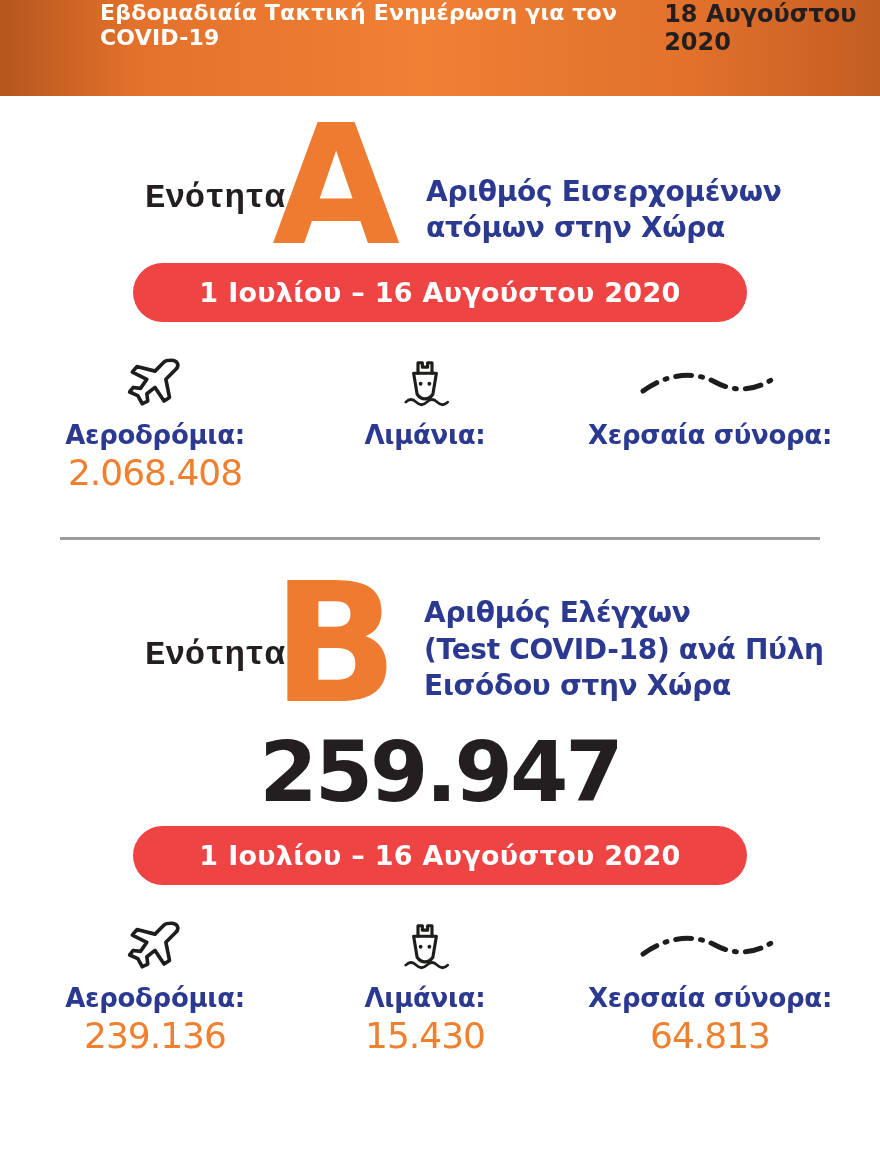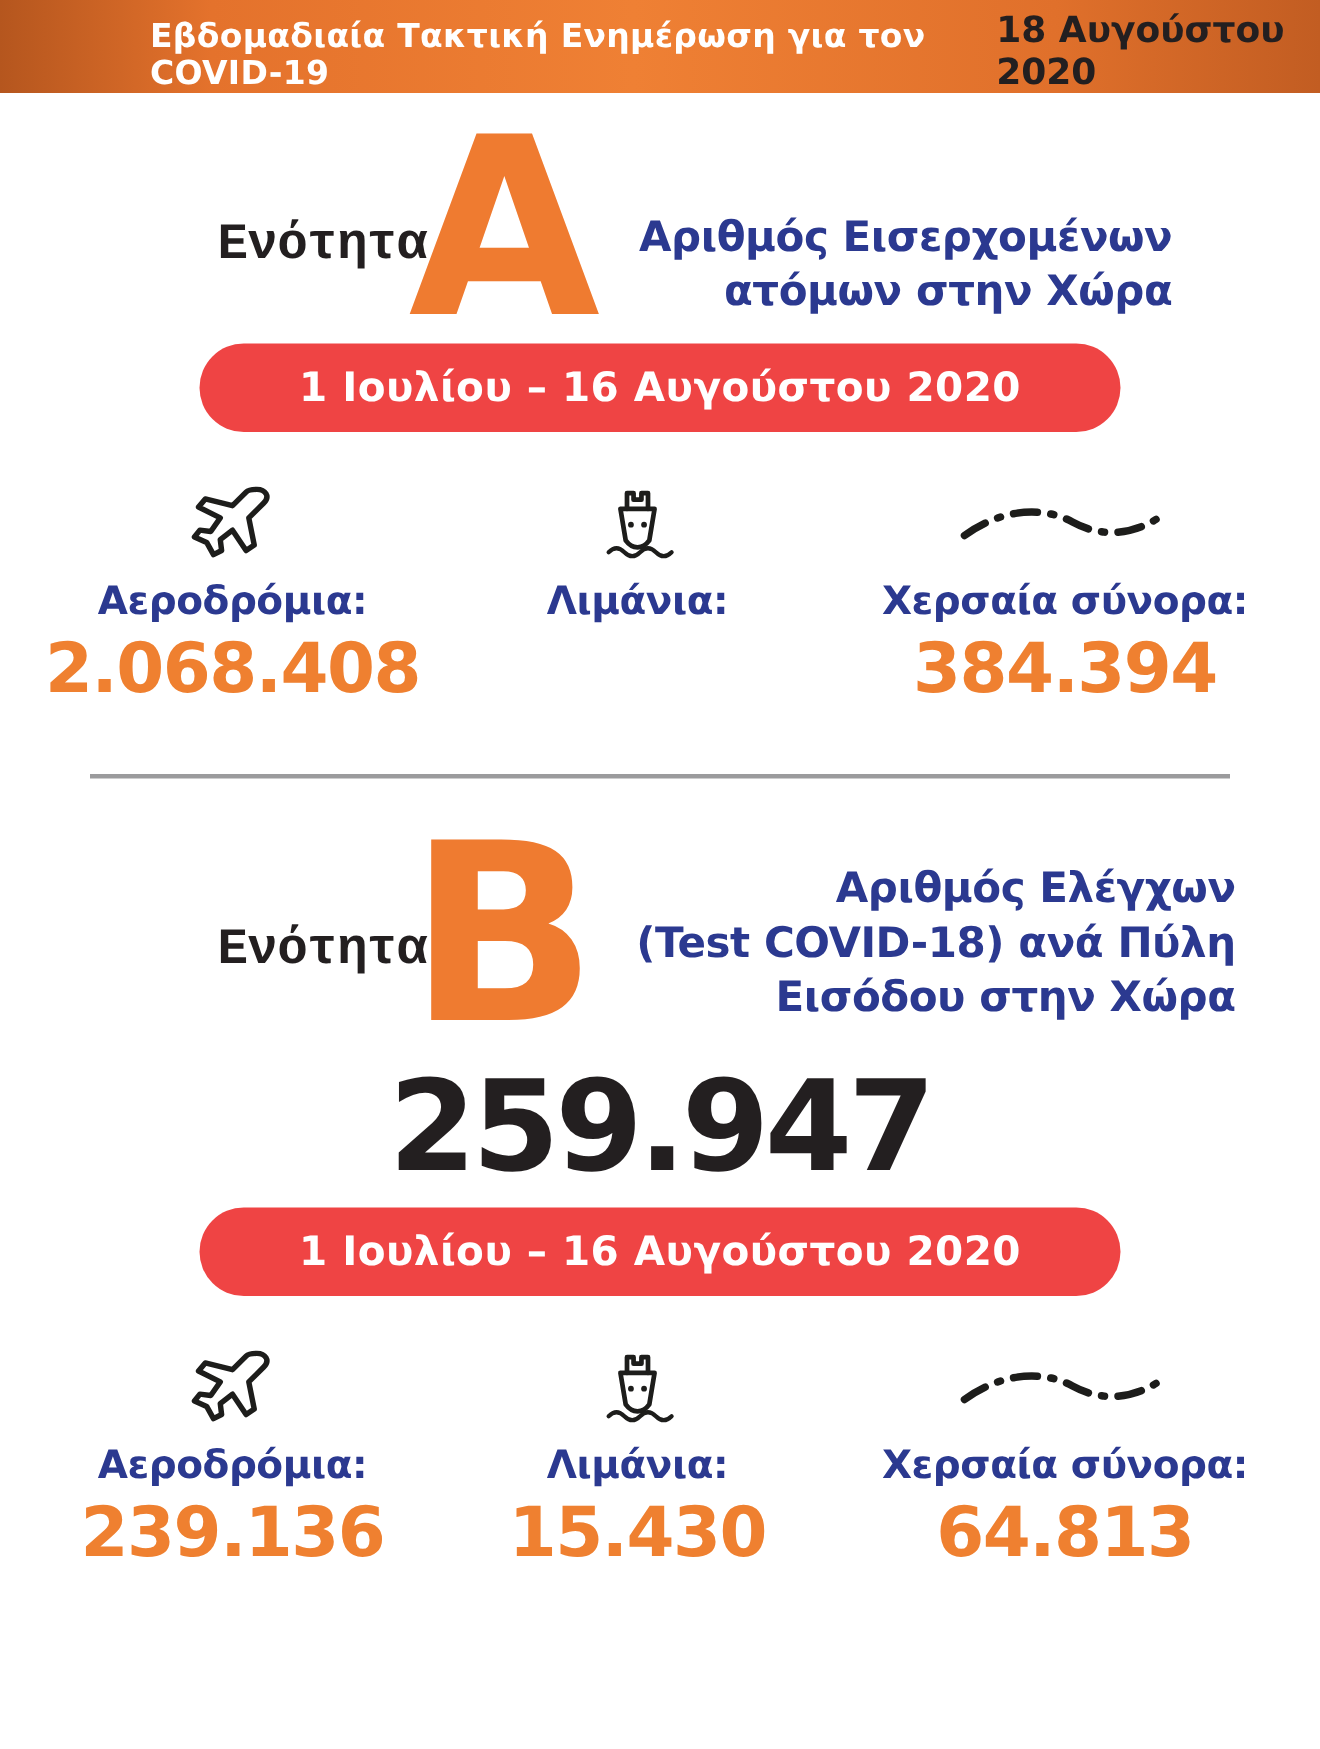--- a/index.html
+++ b/index.html
@@ -4,23 +4,23 @@
 <style>
   * { box-sizing: border-box; }
   html, body { margin: 0; padding: 0; }
   body {
     width: 880px; height: 1166px; background: #ffffff; overflow: hidden;
     font-family: "DejaVu Sans", "Liberation Sans", sans-serif;
   }
 
   
   .header {
-    height: 62px; width: 100%;
+    height: 96px; width: 100%;
     background: linear-gradient(90deg, #b5561e 0%, #e4722c 16%, #ef8034 48%, #e0702b 80%, #c25d22 100%);
-    display: flex; align-items: flex-end;
+    display: flex; align-items: flex-start;
   }
   .header-title {
     color: #ffffff; font-weight: bold; font-size: 22px;
     margin-left: 100px; letter-spacing: 0.2px;
   }
   .header-date {
     color: #231f20; font-weight: bold; font-size: 24px; margin-left: 44px;
   }
 
   
@@ -33,21 +33,21 @@
     font-size: 34px; font-weight: bold; color: #231f20;
     margin-bottom: 34px; position: relative; z-index: 2; letter-spacing: -0.5px; font-family: Liberation Mono, monospace;
   }
   .section-letter {
     font-size: 165px; font-weight: bold; color: #ef7b30;
     line-height: 0.78; margin-left: -12px; position: relative; z-index: 1;
   }
   .section-title {
     font-size: 28px; font-weight: bold; color: #2b3990;
     line-height: 1.3; margin-left: 26px; margin-bottom: 4px;
-    white-space: pre-line; letter-spacing: -0.3px; text-align: right;
+    white-space: pre-line; letter-spacing: -0.3px;
   }
 
   
   .total {
     text-align: center; font-size: 84px; font-weight: bold; color: #231f20;
     letter-spacing: -3px; line-height: 1; margin-top: 22px;
   }
   .pill {
     margin: 12px auto 0 auto; width: fit-content;
     background: #ef4444; color: #ffffff;
@@ -56,21 +56,21 @@
   }
 
   
   .breakdown {
     display: grid; grid-template-columns: 310px 230px 340px;
     margin-top: 28px;
   }
   .bd-col { display: flex; flex-direction: column; align-items: center; }
   .icon-box { height: 64px; display: flex; align-items: center; justify-content: center; }
   .bd-label { font-size: 26px; font-weight: bold; color: #2b3990; margin-top: 6px; letter-spacing: -0.3px; }
-  .bd-value { font-size: 46px; font-weight: bold; color: #ef8030; margin-top: 2px; letter-spacing: -1px; }
+  .bd-value { font-size: 36px; font-weight: normal; color: #ef8030; margin-top: 2px; letter-spacing: -1px; }
 
   
   .divider { height: 3px; background: #9b9b9d; margin: 44px 60px 0 60px; }
 
   .icon-stroke { stroke: #1d1d1b; fill: none; stroke-linecap: round; stroke-linejoin: round; }
 </style>
 </head>
 <body>
 
 <div class="header">
@@ -115,21 +115,20 @@
       </div>
       <div class="bd-label">Λιμάνια:</div>
     </div>
     <div class="bd-col">
       <div class="icon-box">
         <svg width="150" height="46" viewBox="0 0 150 46">
           <path class="icon-stroke" stroke-width="5" stroke-dasharray="16 9 2 9" d="M8 32 C34 13 62 13 80 23 C100 34 122 32 142 17"></path>
         </svg>
       </div>
       <div class="bd-label">Χερσαία σύνορα:</div>
-      <div class="bd-value">384.394</div>
     </div>
   </div>
 </div>
 
 <div class="divider"></div>
 
 <div>
   <div class="section-head head-b">
     <div class="section-label">Ενότητα</div>
     <div class="section-letter">B</div>

